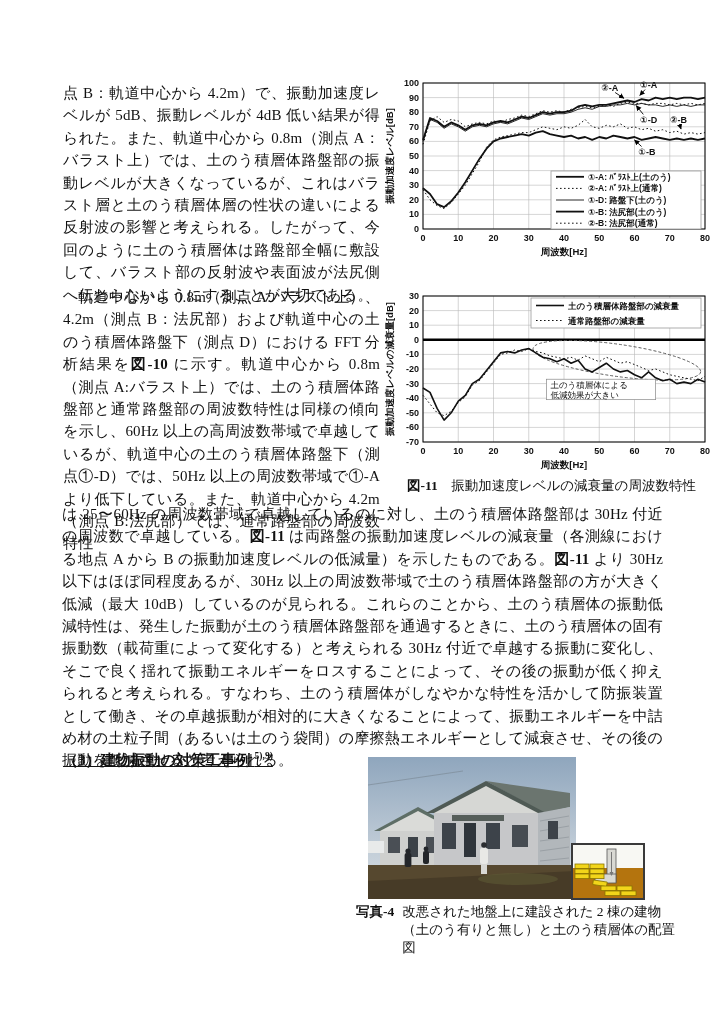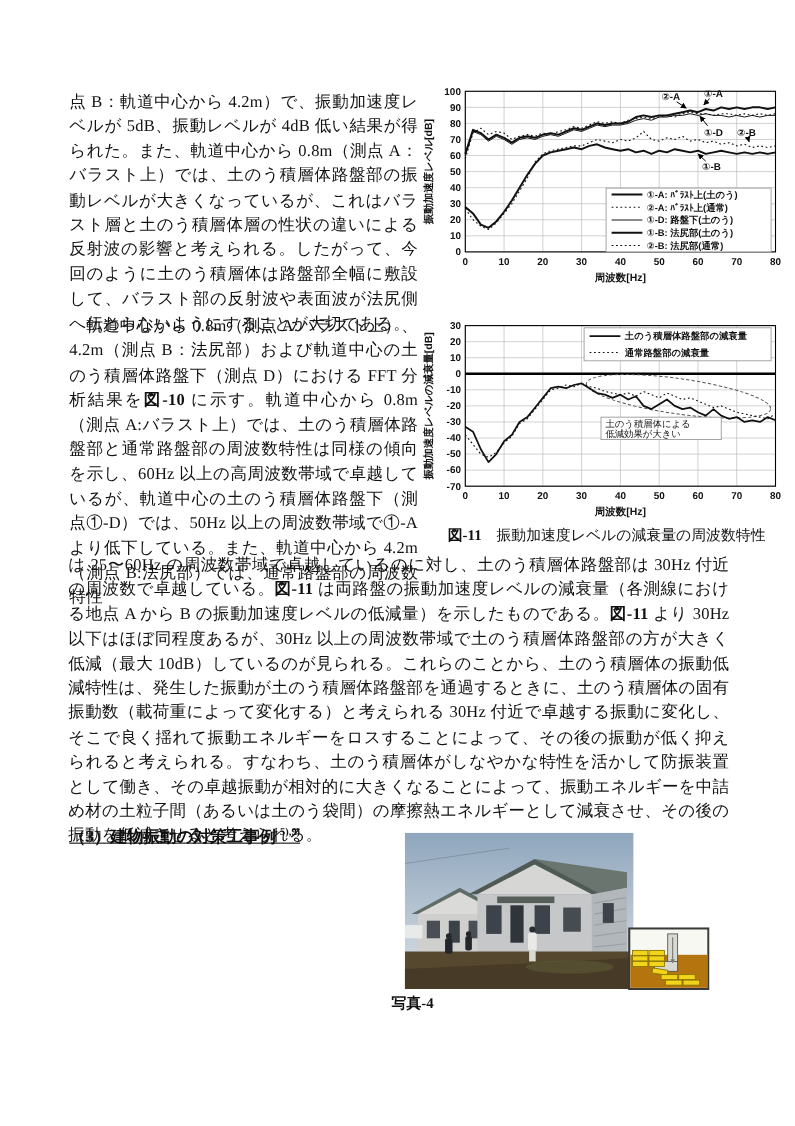--- a/index.html
+++ b/index.html
@@ -265,15 +265,16 @@
       <rect x="22" y="38" width="14" height="4.6" transform="rotate(9 29 40)"></rect>
       <rect x="30" y="43" width="15" height="4.6"></rect>
         <rect x="46" y="43" width="15" height="4.6"></rect>
       <rect x="34" y="48" width="15" height="4.6"></rect>
         <rect x="50" y="48" width="15" height="4.6"></rect>
     </g>
   </svg>
 
   <div class="photocap" style="left:356px;top:903px;width:322px;">
     <span class="lbl">写真-4</span>
+    <span>改悪された地盤上に建設された 2 棟の建物（土のう有りと無し）と土のう積層体の配置図</span>
   </div>
 
 </div>
 
 </body></html>

